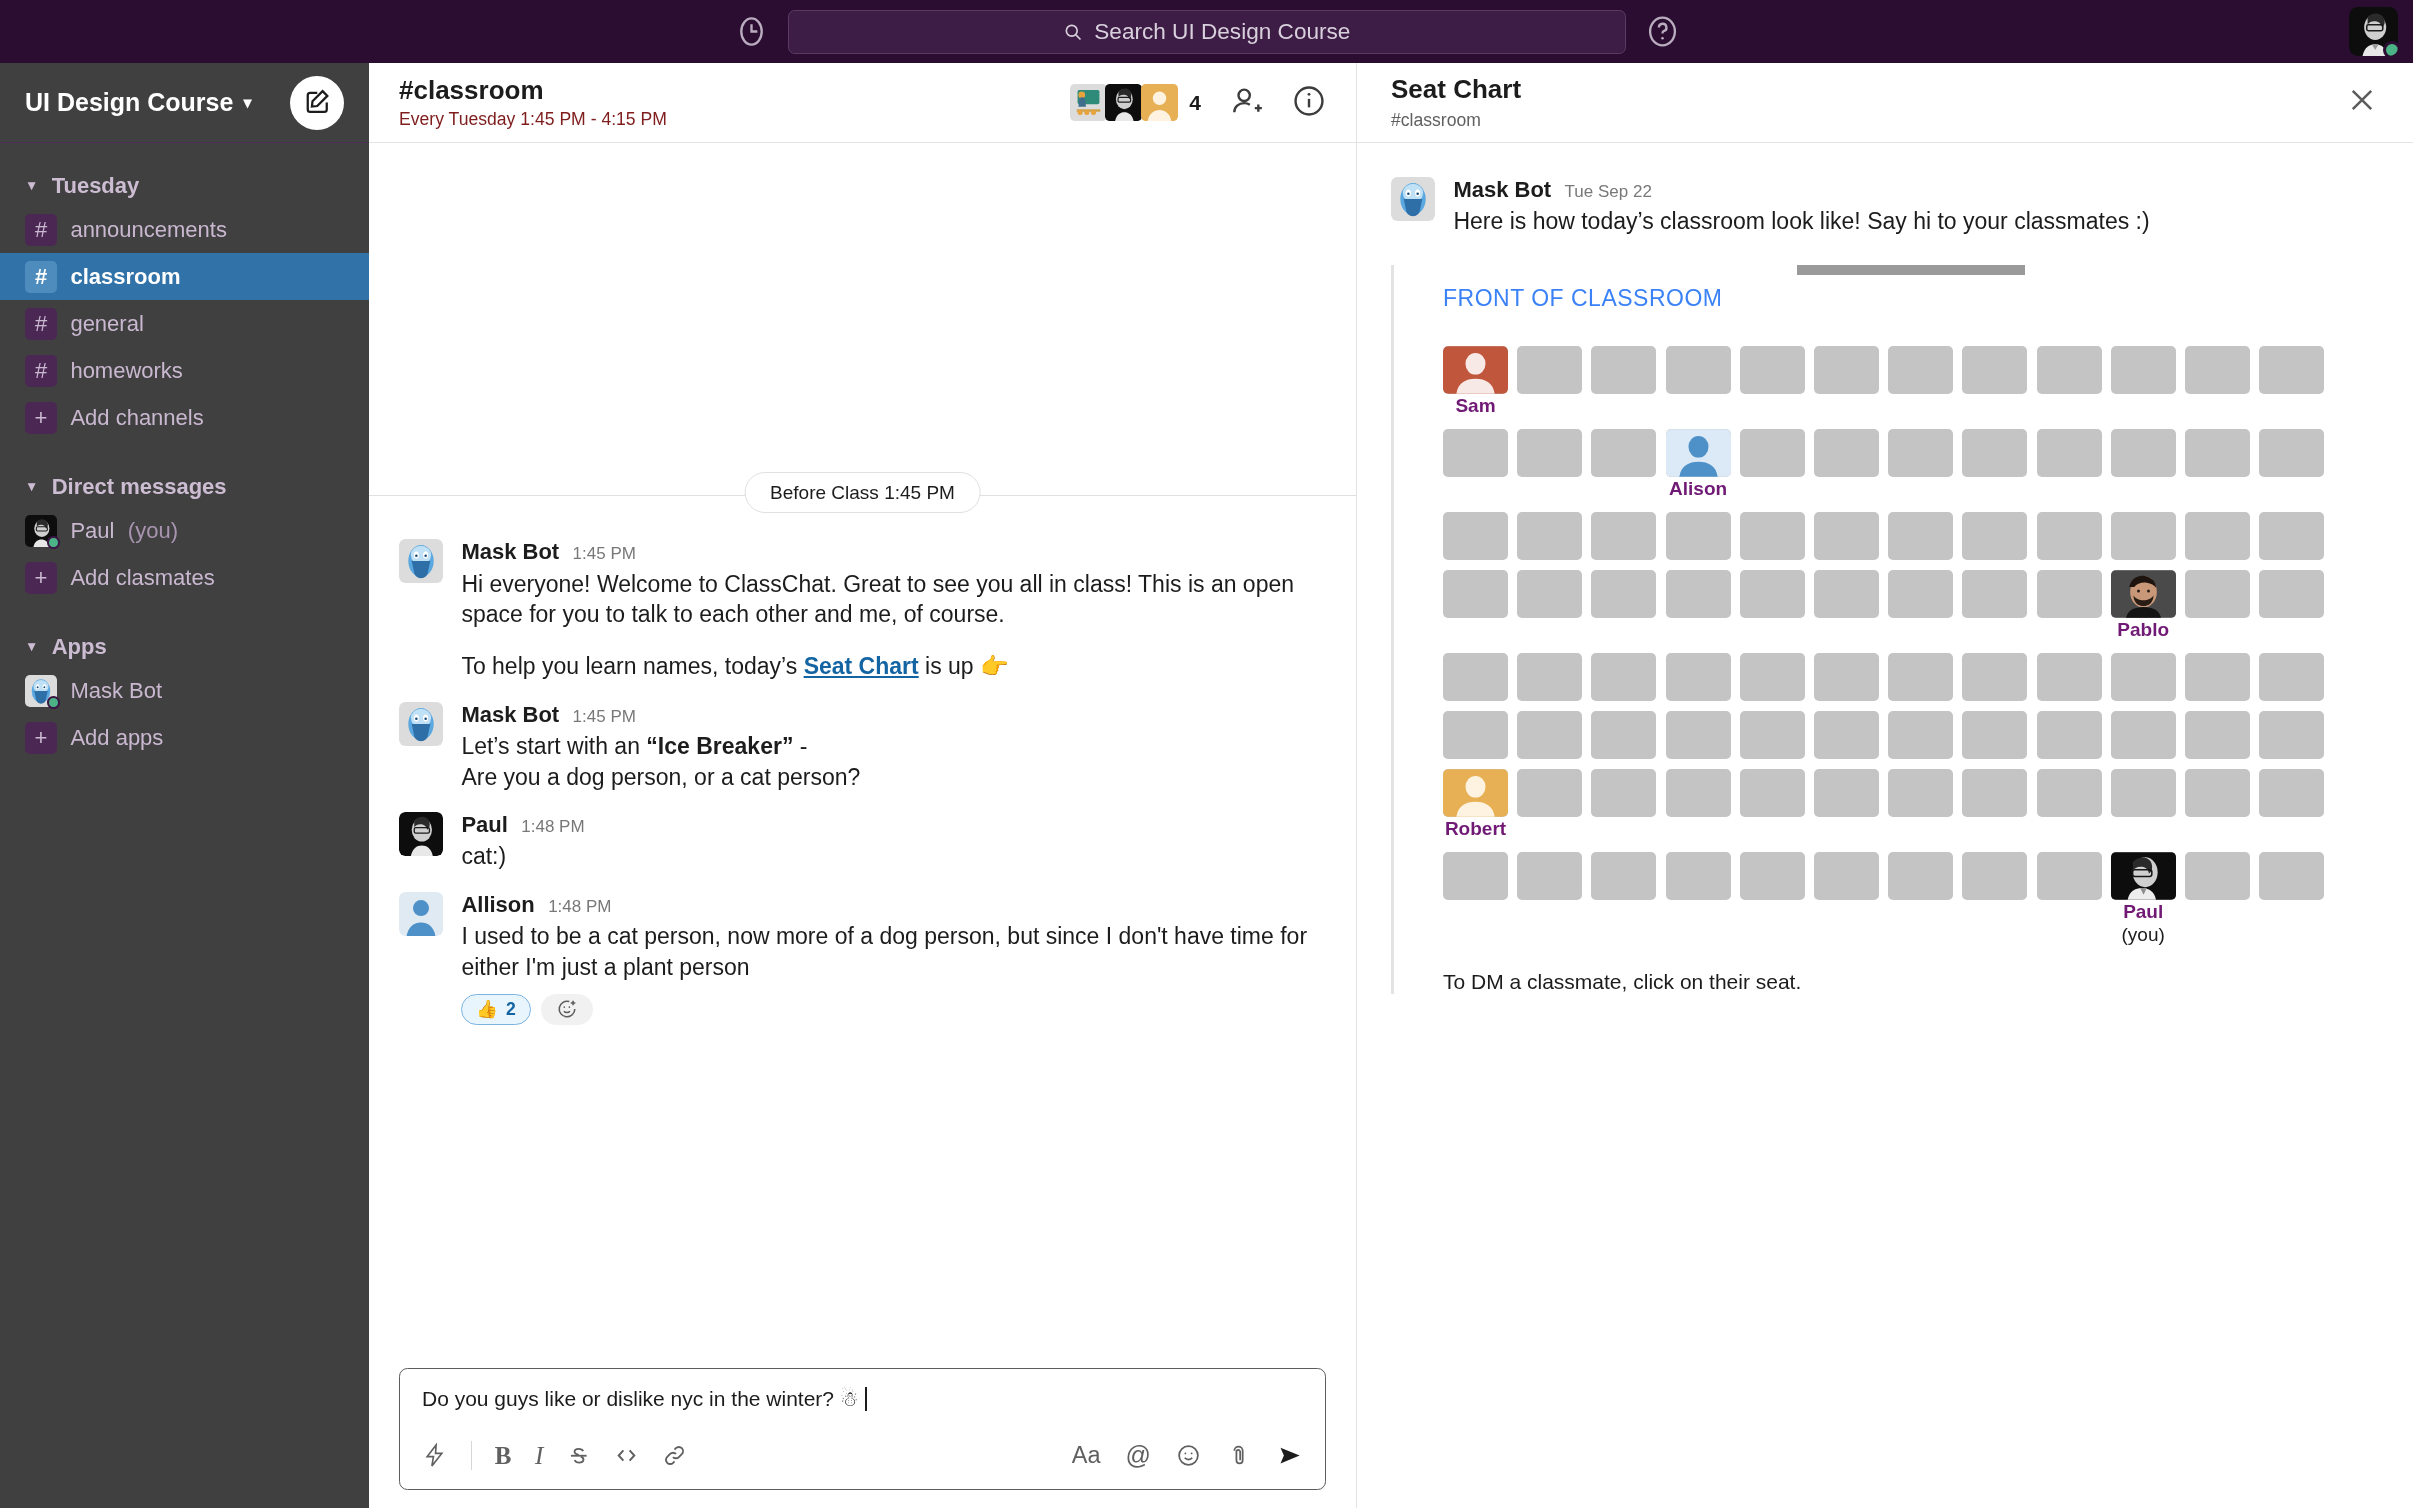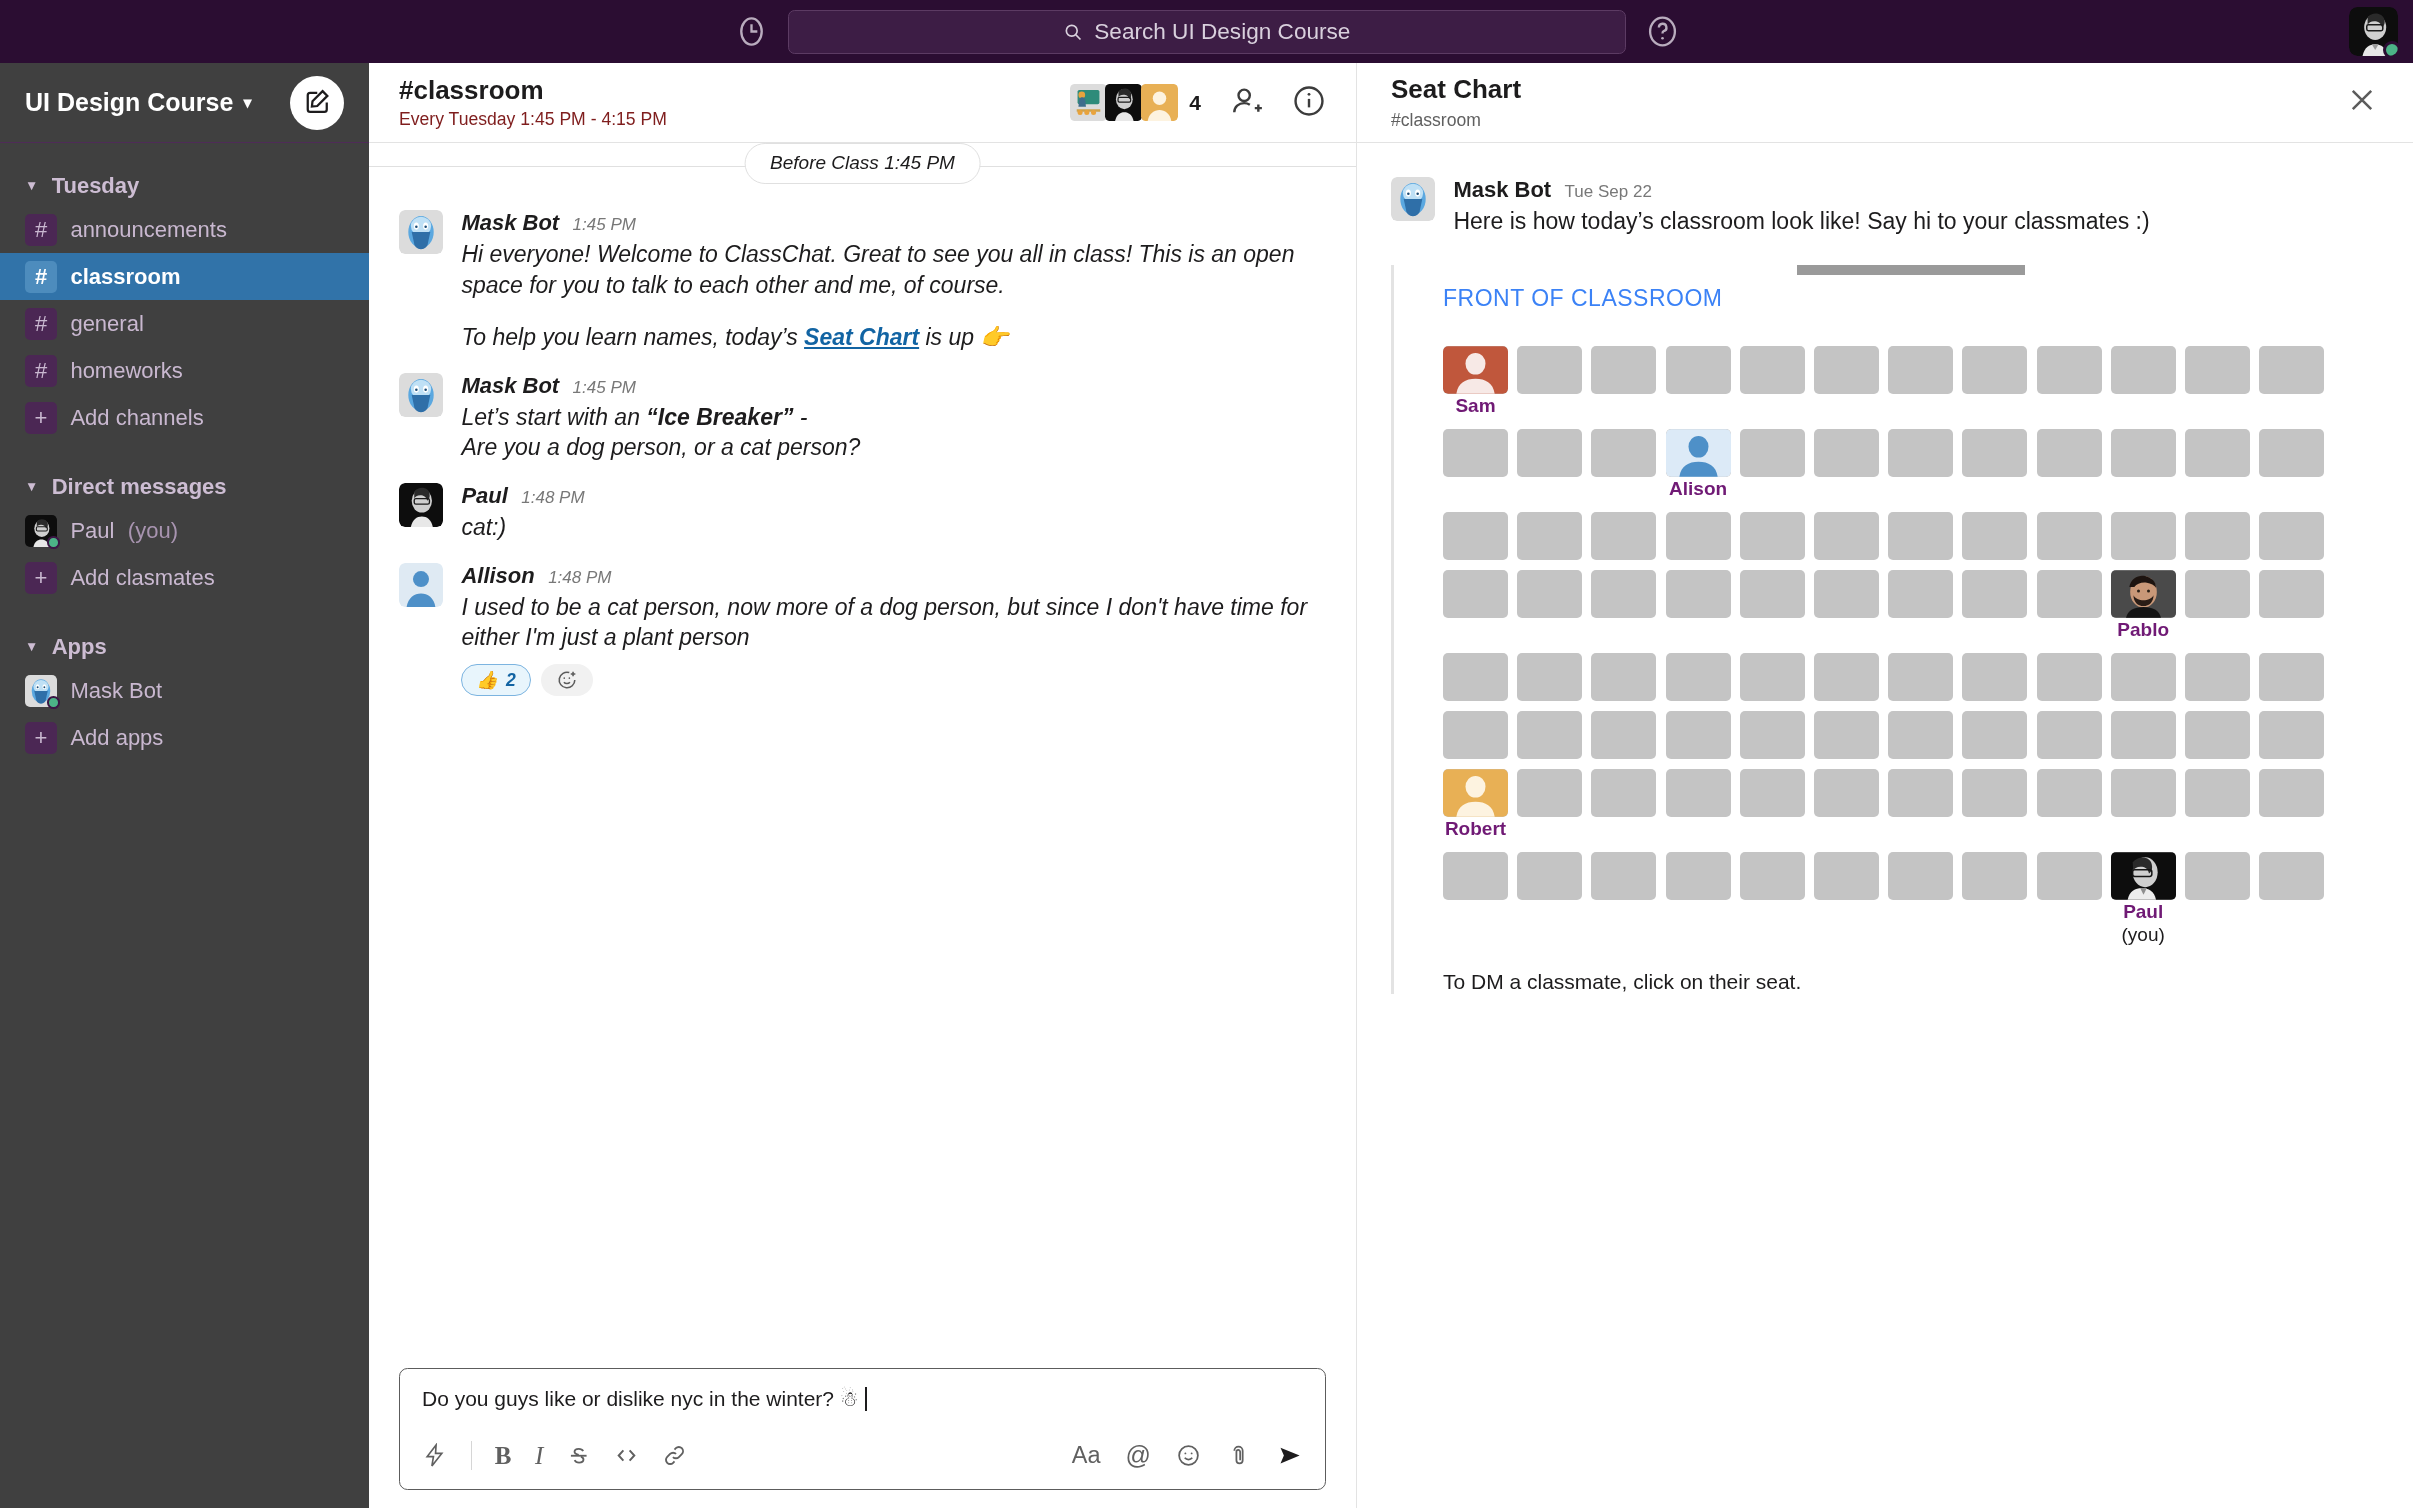--- a/index.html
+++ b/index.html
@@ -85,21 +85,21 @@
     height: 80px; flex: 0 0 80px; border-bottom: 0.8px solid #e3e3e3;
     display: flex; align-items: center; padding: 0 30px; gap: 17px;
   }
   .ch-title { font-size: 26px; font-weight: bold; color: #1d1c1d; }
   .ch-sub { font-size: 17.6px; color: #7f1d1d; margin-top: 3.4px; }
   .ch-right { margin-left: auto; display: flex; align-items: center; gap: 28.5px; }
   .facepile { display: flex; align-items: center; }
   .facepile .fp { width: 37px; height: 37px; border-radius: 4.2px; overflow: hidden; margin-left: -1.7px; }
   .fp-count { font-size: 21px; font-weight: bold; color: #1d1c1d; margin-left: 11.7px; }
 
-  .msgs { flex: 1; overflow: hidden; position: relative; display: flex; flex-direction: column; justify-content: flex-start; padding-bottom: 6.7px; font-style: italic; }
+  .msgs { flex: 1; overflow: hidden; position: relative; display: flex; flex-direction: column; justify-content: center; padding-bottom: 6.7px; }
   .divider { position: relative; margin: 0 0 22px 0; height: 45px; }
   .divider:before {
     content: ""; position: absolute; left: 0; right: 0; top: 22.6px; height: 0.8px; background: #e0e0e0;
   }
   .divider span {
     position: absolute; left: 50%; transform: translateX(-50%); top: 0;
     background: #fff; border: 0.8px solid #e0e0e0; border-radius: 22.6px;
     padding: 8.4px 25px; font-size: 19px; color: #1d1c1d; font-weight: 500;
   }
   .msg { display: flex; gap: 18.4px; padding: 0 30px 6.7px 30px; }

